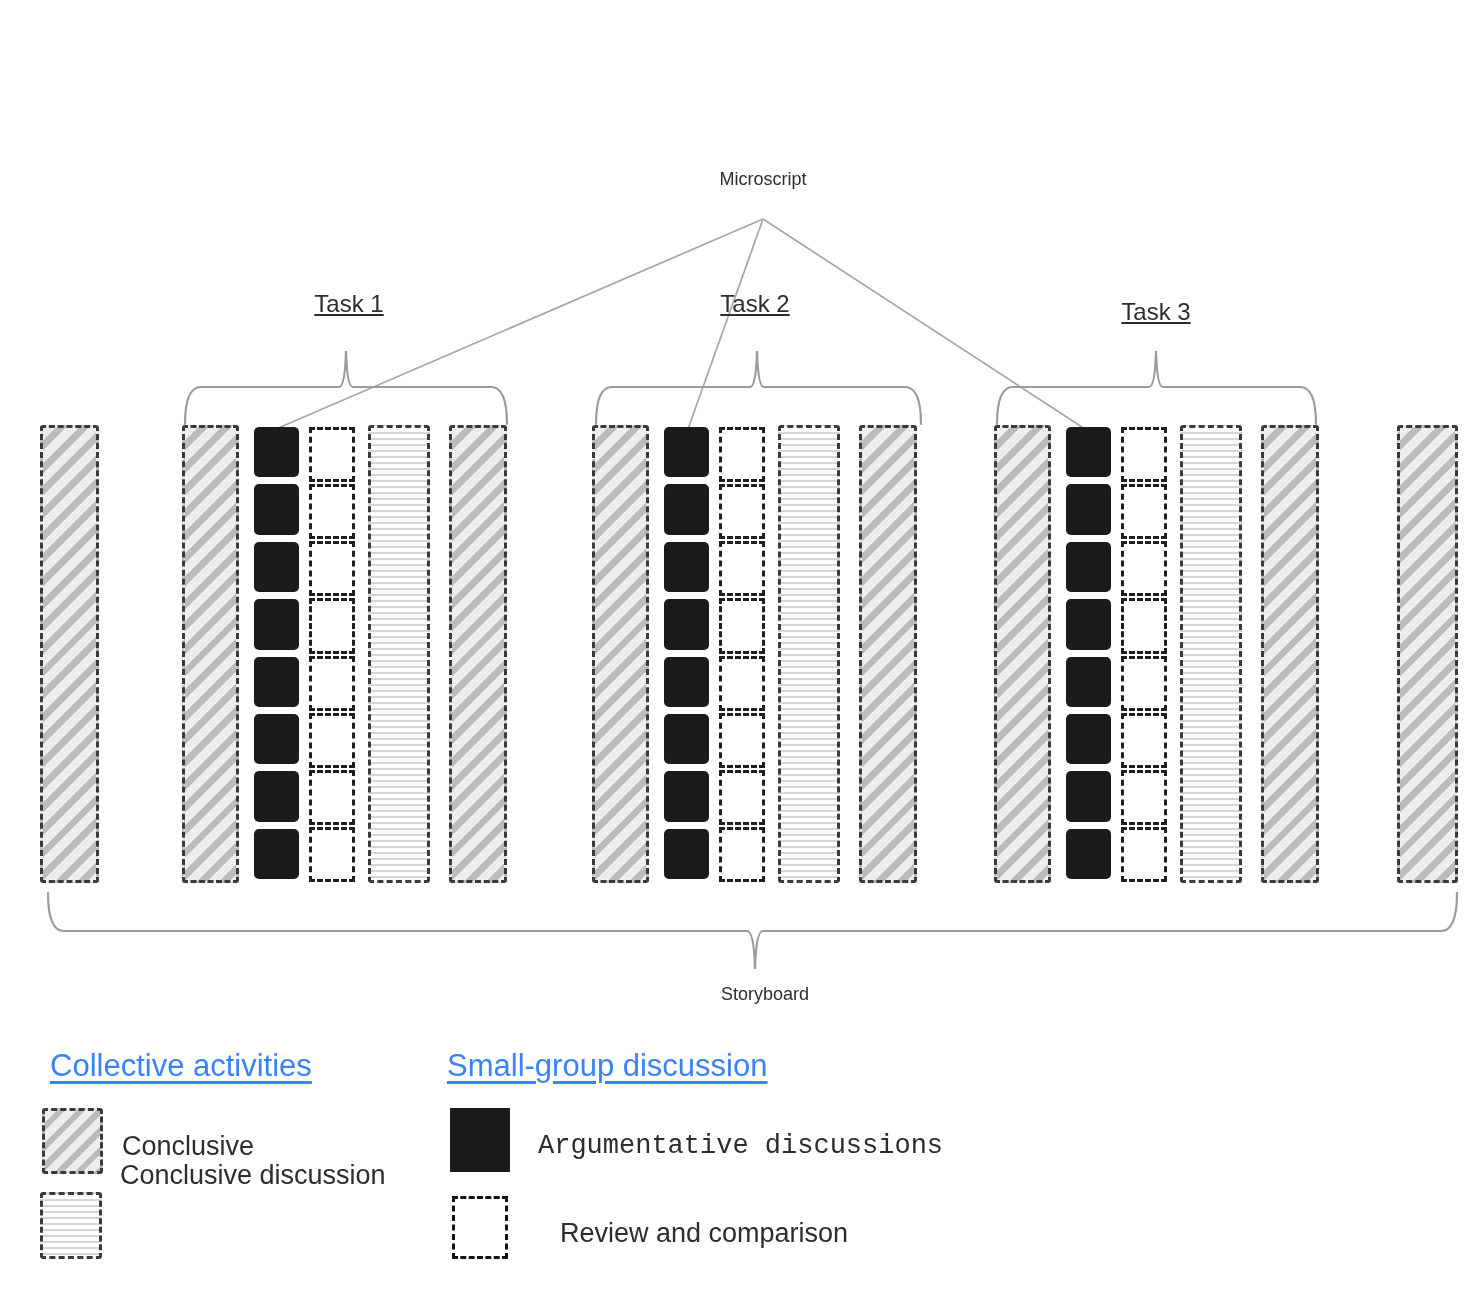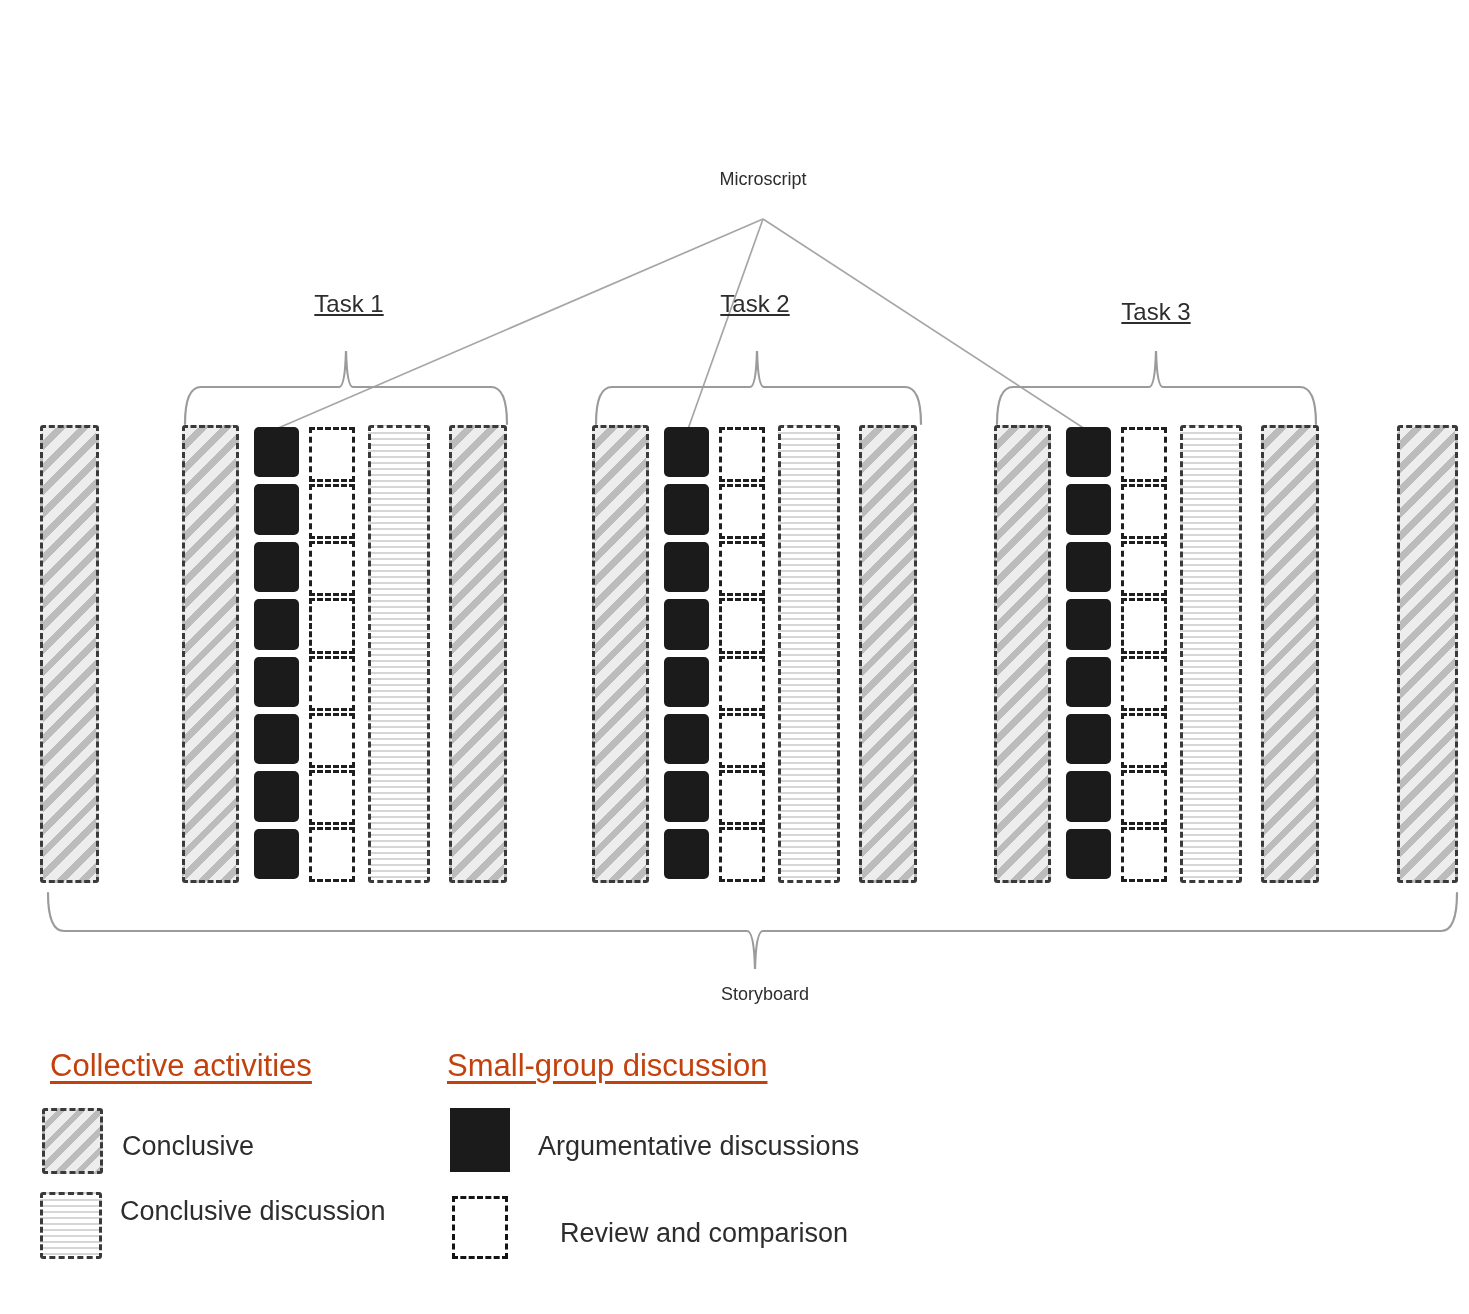--- a/index.html
+++ b/index.html
@@ -27,21 +27,21 @@
   .col-lines{
     border:3px dashed #3a3a3a;border-radius:3px;
     background:repeating-linear-gradient(to bottom,#ffffff 0 4px,#d6d6d6 4px 6px);
   }
   .col-black{top:427px;height:452px;display:flex;flex-direction:column;gap:7px;border:none;}
   .col-black .seg{flex:1;background:#1b1b1b;border-radius:5px;}
   .col-dash{top:427px;height:455px;display:flex;flex-direction:column;gap:2px;border:none;}
   .col-dash .seg{flex:1;background:#ffffff;border:3px dashed #1f1f1f;box-sizing:border-box;}
 
   
-  .legend-heading{font-size:31px;text-decoration:underline;text-underline-offset:5px;color:#c2410c;}
+  .legend-heading{font-size:31px;text-decoration:underline;text-underline-offset:5px;color:#3b82f6;}
   .swatch{position:absolute;box-sizing:border-box;}
   .sw-hatch{
     width:61px;height:66px;border:3.5px dashed #3a3a3a;border-radius:3px;
     background:repeating-linear-gradient(135deg,#ededed 0 8px,#bcbcbc 8px 14px);
   }
   .sw-lines{
     width:62px;height:67px;border:3.5px dashed #3a3a3a;border-radius:3px;
     background:repeating-linear-gradient(to bottom,#ffffff 0 4px,#d6d6d6 4px 6px);
   }
   .sw-black{width:60px;height:64px;background:#1b1b1b;}
@@ -150,22 +150,22 @@
     </div>
 
   <div>
     <div class="lbl legend-heading" style="left:50px;top:1048px;">Collective activities</div>
     <div class="lbl legend-heading" style="left:447px;top:1048px;">Small-group discussion</div>
 
     <div class="swatch sw-hatch" style="left:42px;top:1108px;"></div>
     <div class="lbl legend-item-lbl" style="left:122px;top:1131px;">Conclusive</div>
 
     <div class="swatch sw-lines" style="left:40px;top:1192px;"></div>
-    <div class="lbl legend-item-lbl" style="left:120px;top:1196px;">Conclusive discussion</div>
+    <div class="lbl legend-item-lbl" style="left:120px;top:1160px;">Conclusive discussion</div>
 
     <div class="swatch sw-black" style="left:450px;top:1108px;"></div>
-    <div class="lbl legend-item-lbl" style="left:538px;top:1131px;">Argumentative discussions</div>
+    <div class="lbl legend-item-lbl" style="left:538px;top:1131px;font-family:Liberation Mono, monospace;">Argumentative discussions</div>
 
     <div class="swatch sw-dash" style="left:452px;top:1196px;"></div>
     <div class="lbl legend-item-lbl" style="left:560px;top:1218px;">Review and comparison</div>
   </div>
 
 </div>
 
 </body></html>

